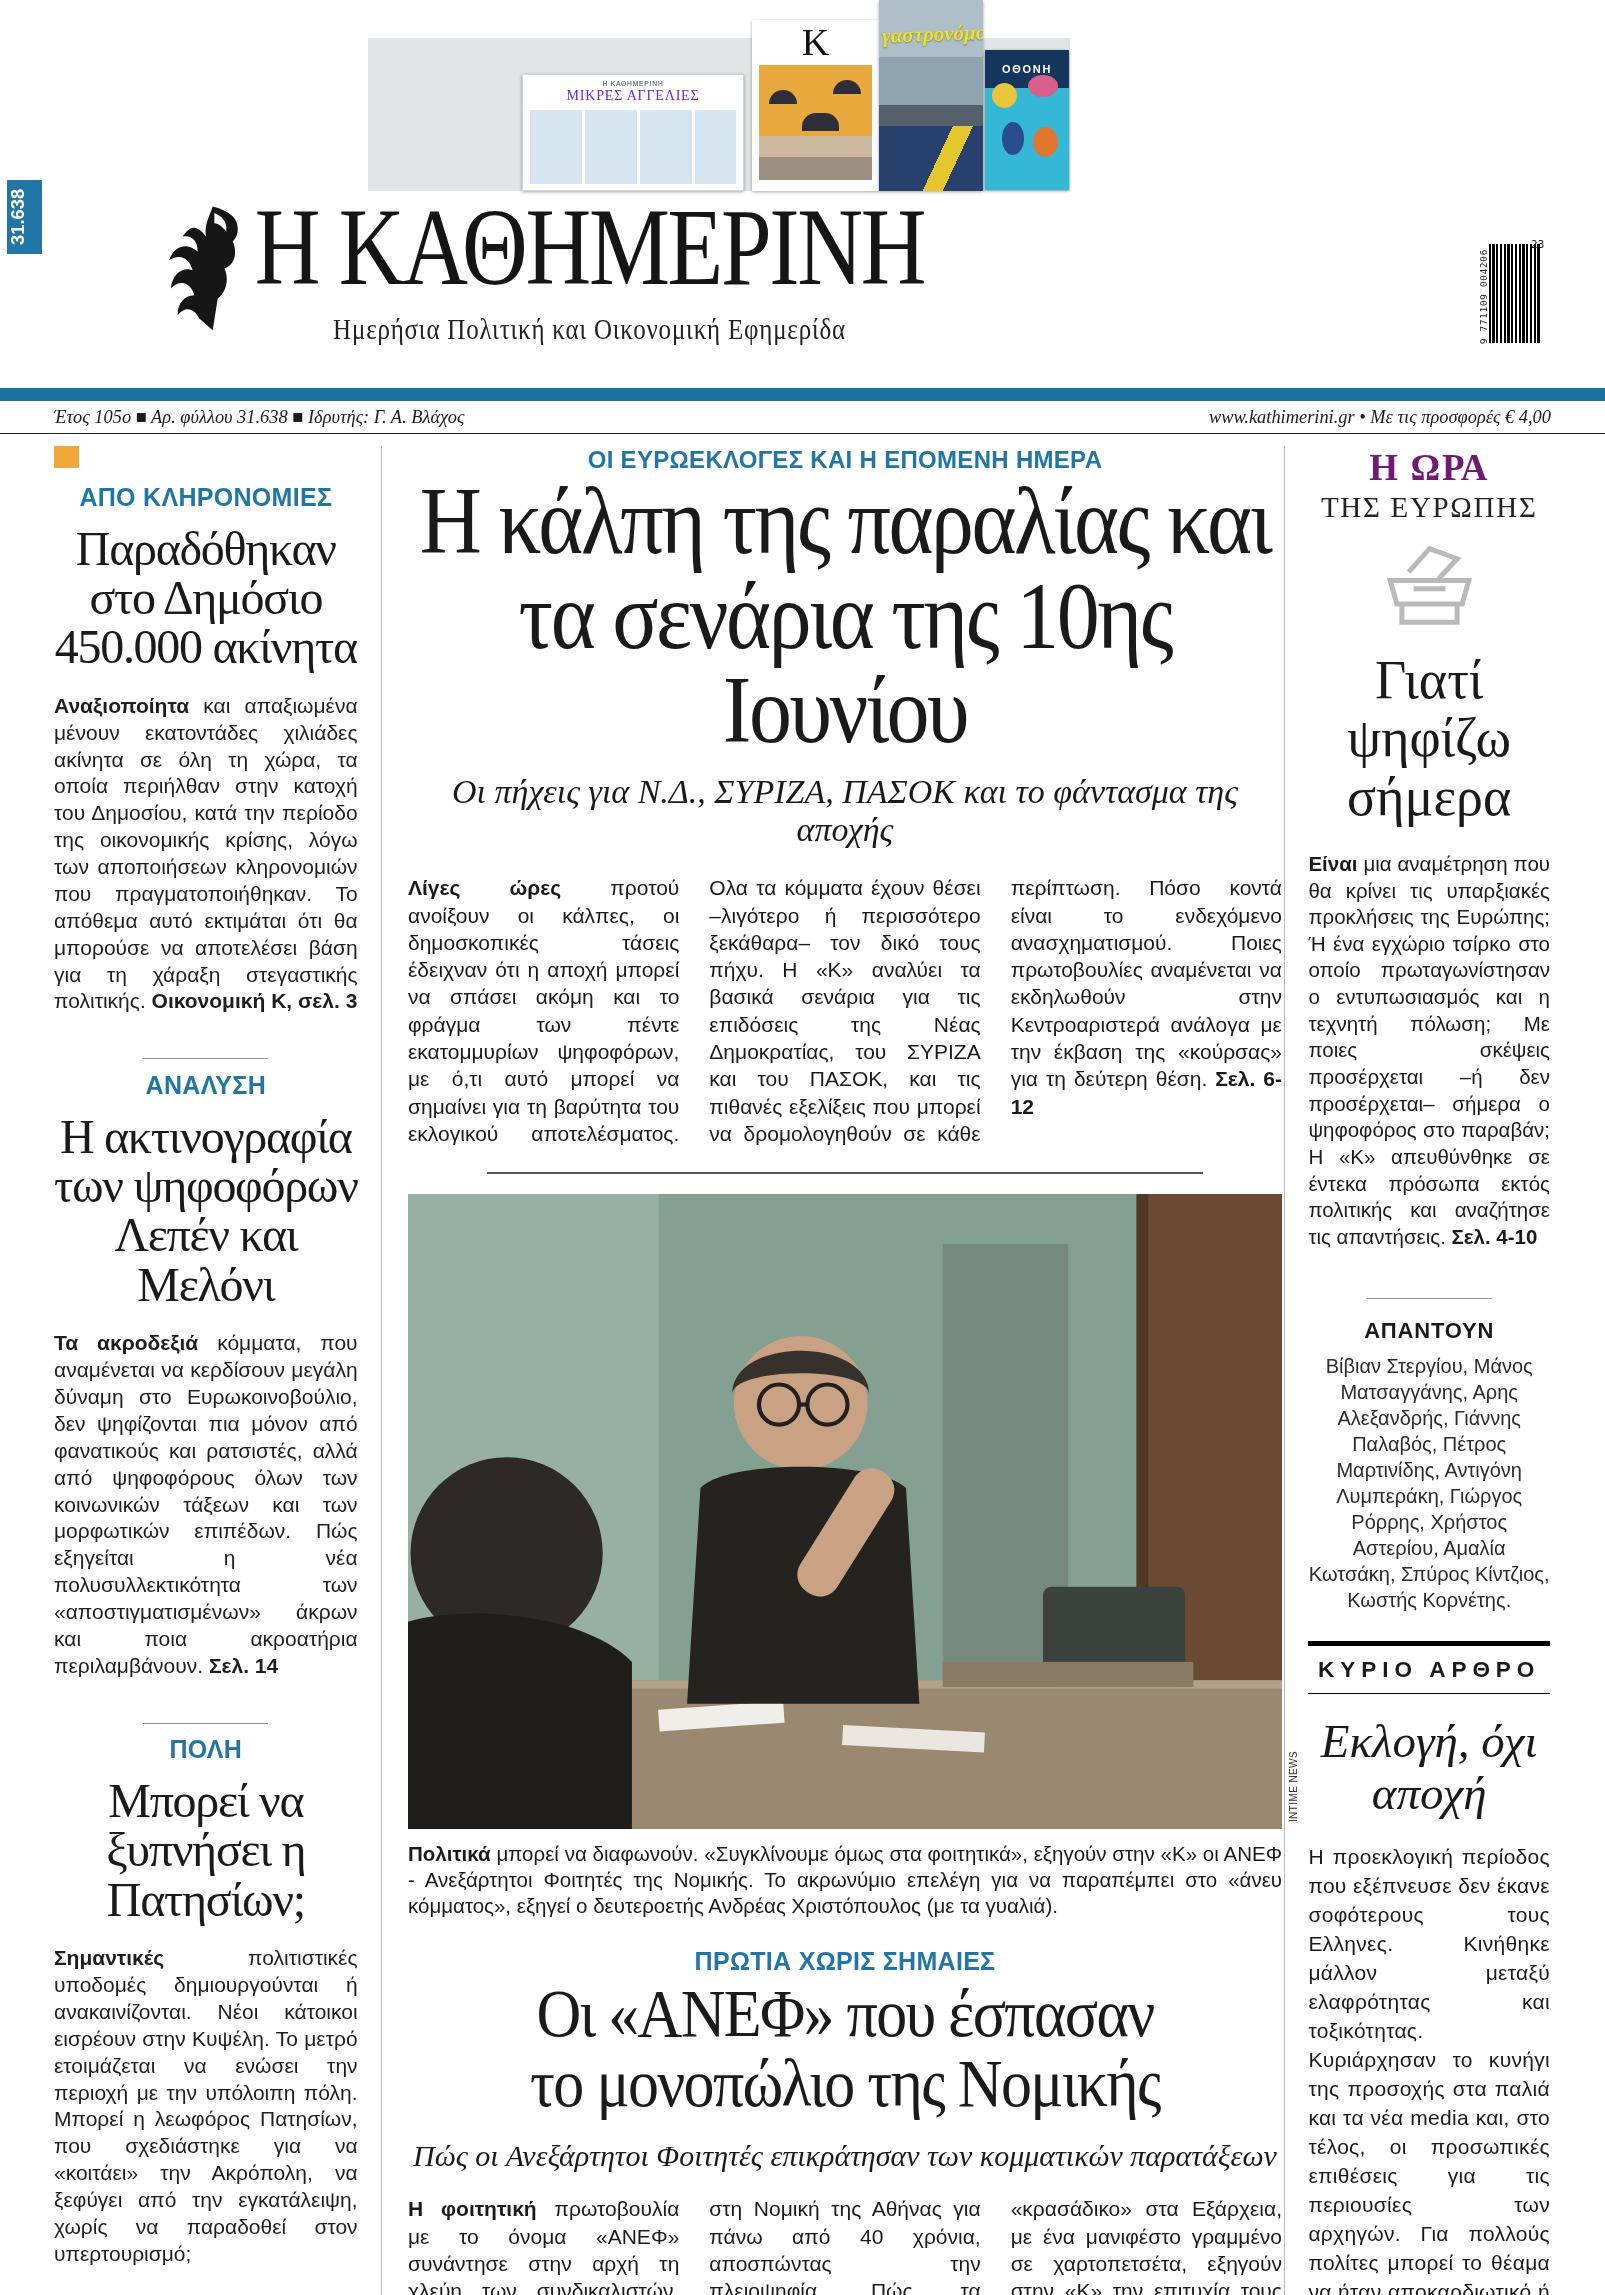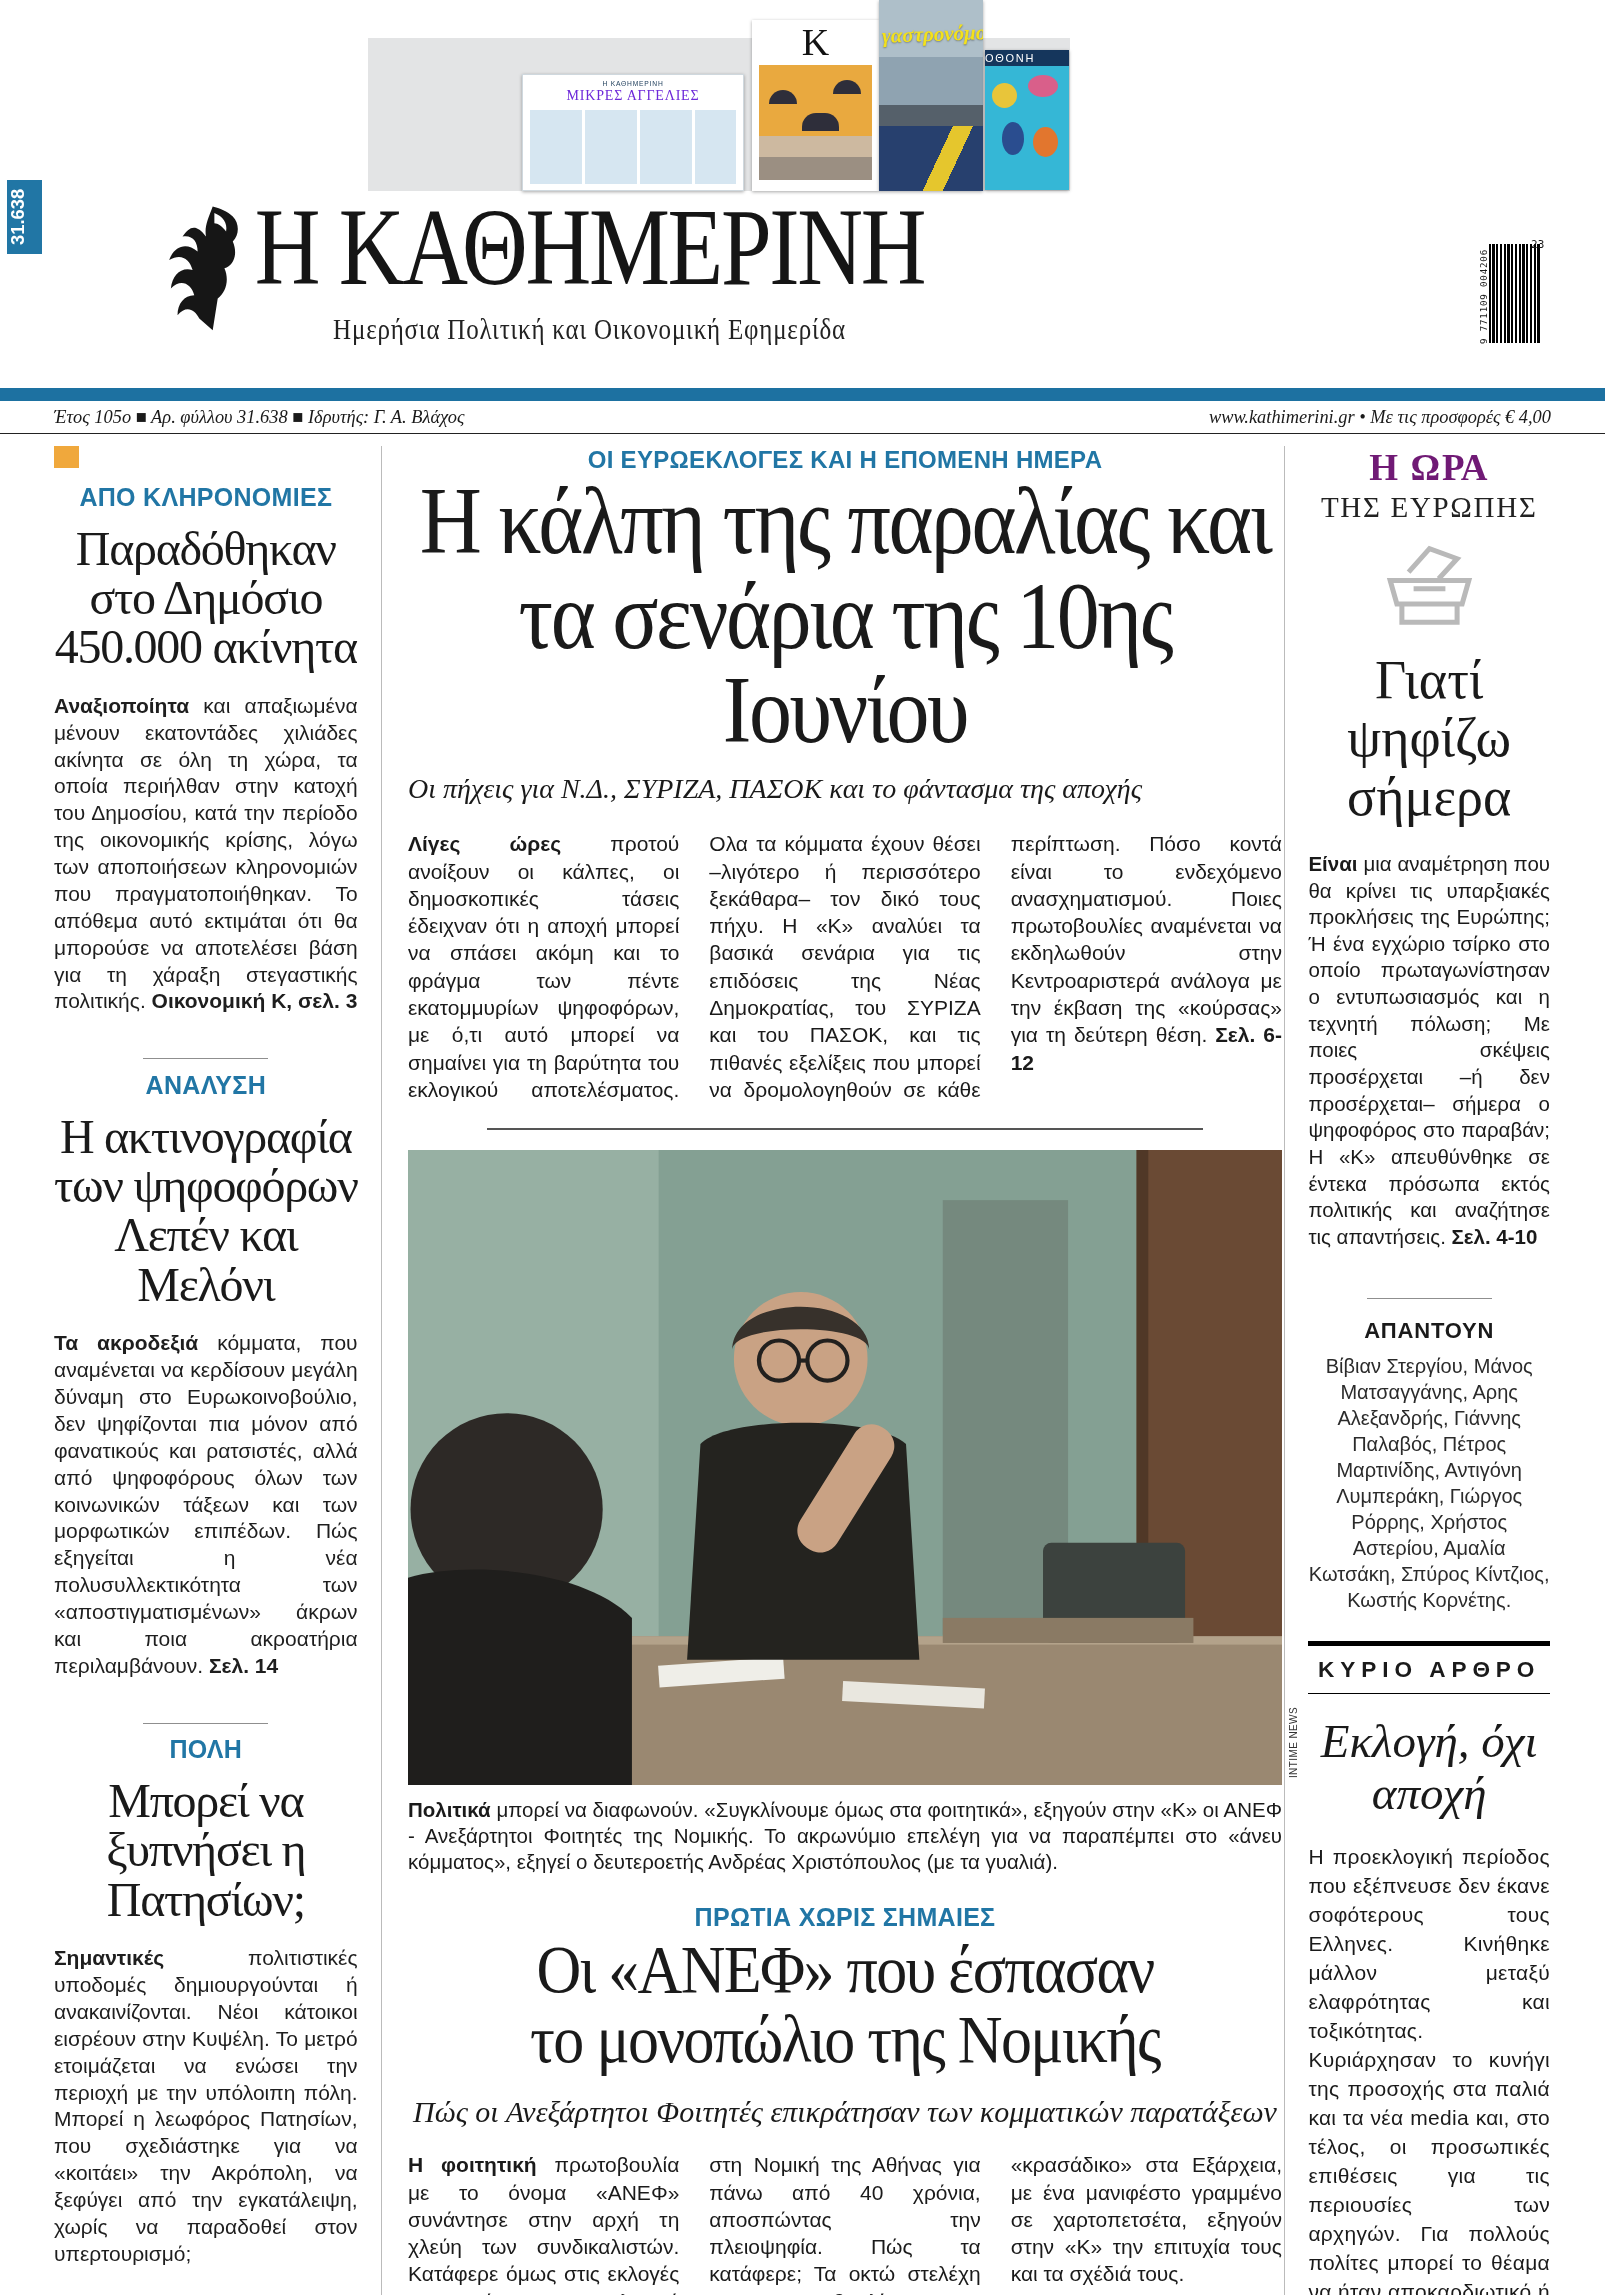--- a/index.html
+++ b/index.html
@@ -20,21 +20,21 @@
   .th-k .kletter { font-family:"Liberation Serif",serif; font-size:38px; text-align:center; line-height:1; color:#111; }
   .th-k .beach { margin:3.3px 6.7px 0 6.7px; height:115px; position:relative; background:linear-gradient(180deg,#e9a93f 0 62%, #cdb9a0 62% 80%, #9b8f82 80% 100%); }
   .th-k .um { position:absolute; width:28px; height:14px; background:#2e2e3a; border-radius:14px 14px 0 0; }
   .th-gastro { left:879px; top:0px; width:104px; height:191px;
       background:linear-gradient(180deg,#aebfc9 0 30%, #8fa3b1 30% 55%, #55606a 55% 78%, #32404e 78% 100%); }
   .th-gastro .g-title { font-family:"Liberation Serif",serif; font-style:italic; font-weight:bold; color:#f3e11c;
       font-size:21px; transform:rotate(-2deg); margin:22px 1.7px 0 3.3px; text-shadow:0 0.8px 1.7px rgba(0,0,0,.4); }
   .th-gastro .taxi { position:absolute; bottom:0; left:0; width:100%; height:65px;
       background:linear-gradient(115deg,#27406e 0 55%, #e5c62d 55% 70%, #27406e 70% 100%); }
   .th-screen { left:985px; top:50px; width:84px; height:140px; background:#35b7d6; }
-  .th-screen .s-title { font-size:11px; font-weight:normal; color:#fff; background:#15365c; padding:2px 0; letter-spacing:1.7px;}
+  .th-screen .s-title { font-size:11px; font-weight:bold; color:#fff; background:#15365c; text-align:center; padding:13px 0; letter-spacing:1.7px;}
   .th-screen .blob { position:absolute; border-radius:50%; }
 
   .mastrow { position:relative; height:192px; }
   .phoenix { position:absolute; left:164px; top:6.7px; }
   .mast-title { position:absolute; left:251px; top:0px; width:736px; text-align:center;
       font-family:"Liberation Serif",serif; font-size:99px; line-height:1; color:#151515;
       transform:scale(.92,1.12); transform-origin:left top; letter-spacing:-2.5px; white-space:nowrap; }
   .mast-sub { position:absolute; left:251px; top:125px; width:677px; text-align:center;
       font-family:"Liberation Serif",serif; font-size:25px; letter-spacing:0.8px; color:#222;
       transform:scaleY(1.15); }
@@ -66,21 +66,21 @@
   .orange-sq { width:25px; height:22px; background:#f0a83c; margin-bottom:3.3px; }
   .ls { padding:11.7px 0 22px 0; }
   .ls .hl { font-family:"Liberation Serif",serif; font-size:48px; line-height:1.03; text-align:center;
             margin:11.7px 0 20px 0; letter-spacing:-1.3px; }
   .body-txt { font-size:21px; line-height:1.28; text-align:justify; color:#1e1e1e; }
   .sep { width:125px; height:0.8px; background:#8f8f8f; margin:0 auto; }
 
   
   .lead-hl { font-family:"Liberation Serif",serif; font-size:86px; line-height:1.0; text-align:center;
              margin:13.4px auto 6.7px auto; letter-spacing:-2.5px; transform:scaleY(1.1); }
-  .lead-sub { font-family:"Liberation Serif",serif; font-style:italic; font-size:28px; text-align:left; margin:28px 0 25px 0; }
+  .lead-sub { font-family:"Liberation Serif",serif; font-style:italic; font-size:34px; text-align:center; margin:28px 0 25px 0; }
   .cols3 { columns:3; column-gap:30px; font-size:21px; line-height:1.3; text-align:justify; }
   .center-rule { width:82%; height:1.7px; background:#555; margin:25px auto 20px auto; }
   .photo-wrap { position:relative; }
   .photo-credit { position:absolute; right:-16.7px; bottom:6.7px; font-size:10px; color:#333;
       writing-mode:vertical-rl; transform:rotate(180deg); letter-spacing:0.4px; }
   .caption { font-size:20.5px; line-height:1.27; margin:11.7px 0 28px 0; text-align:justify; }
 
   .story2 .hl2 { font-family:"Liberation Serif",serif; font-size:62px; line-height:1.05; text-align:center;
                  margin:8.4px auto 5px auto; letter-spacing:-1.7px; transform:scaleY(1.08); }
   .story2 .sub2 { font-family:"Liberation Serif",serif; font-style:italic; font-size:30px; text-align:center; margin:25px 0 22px 0; }

